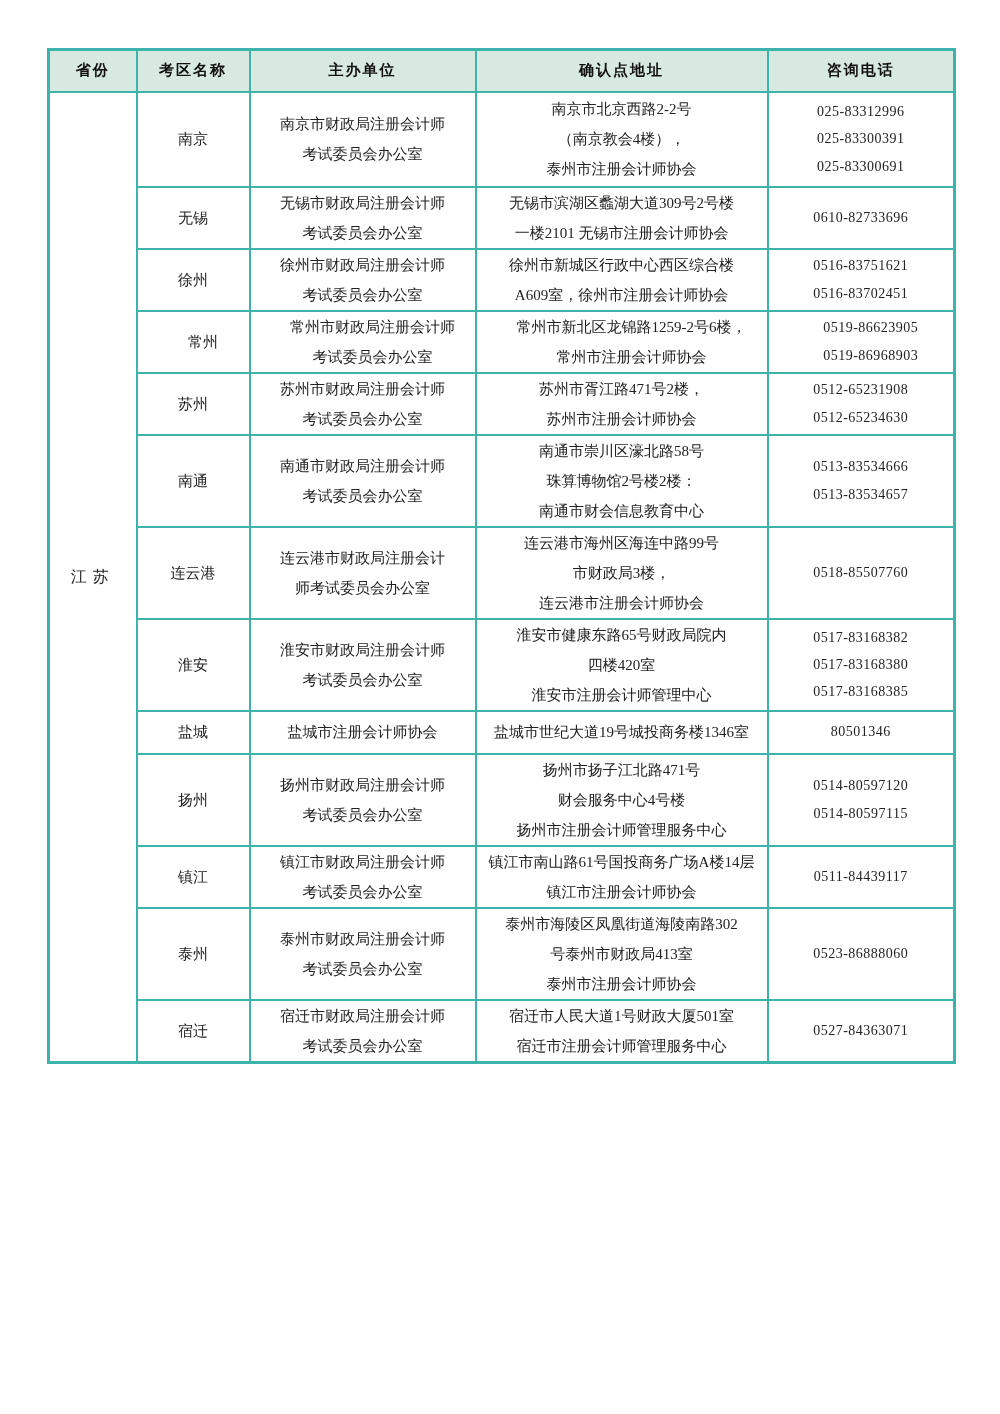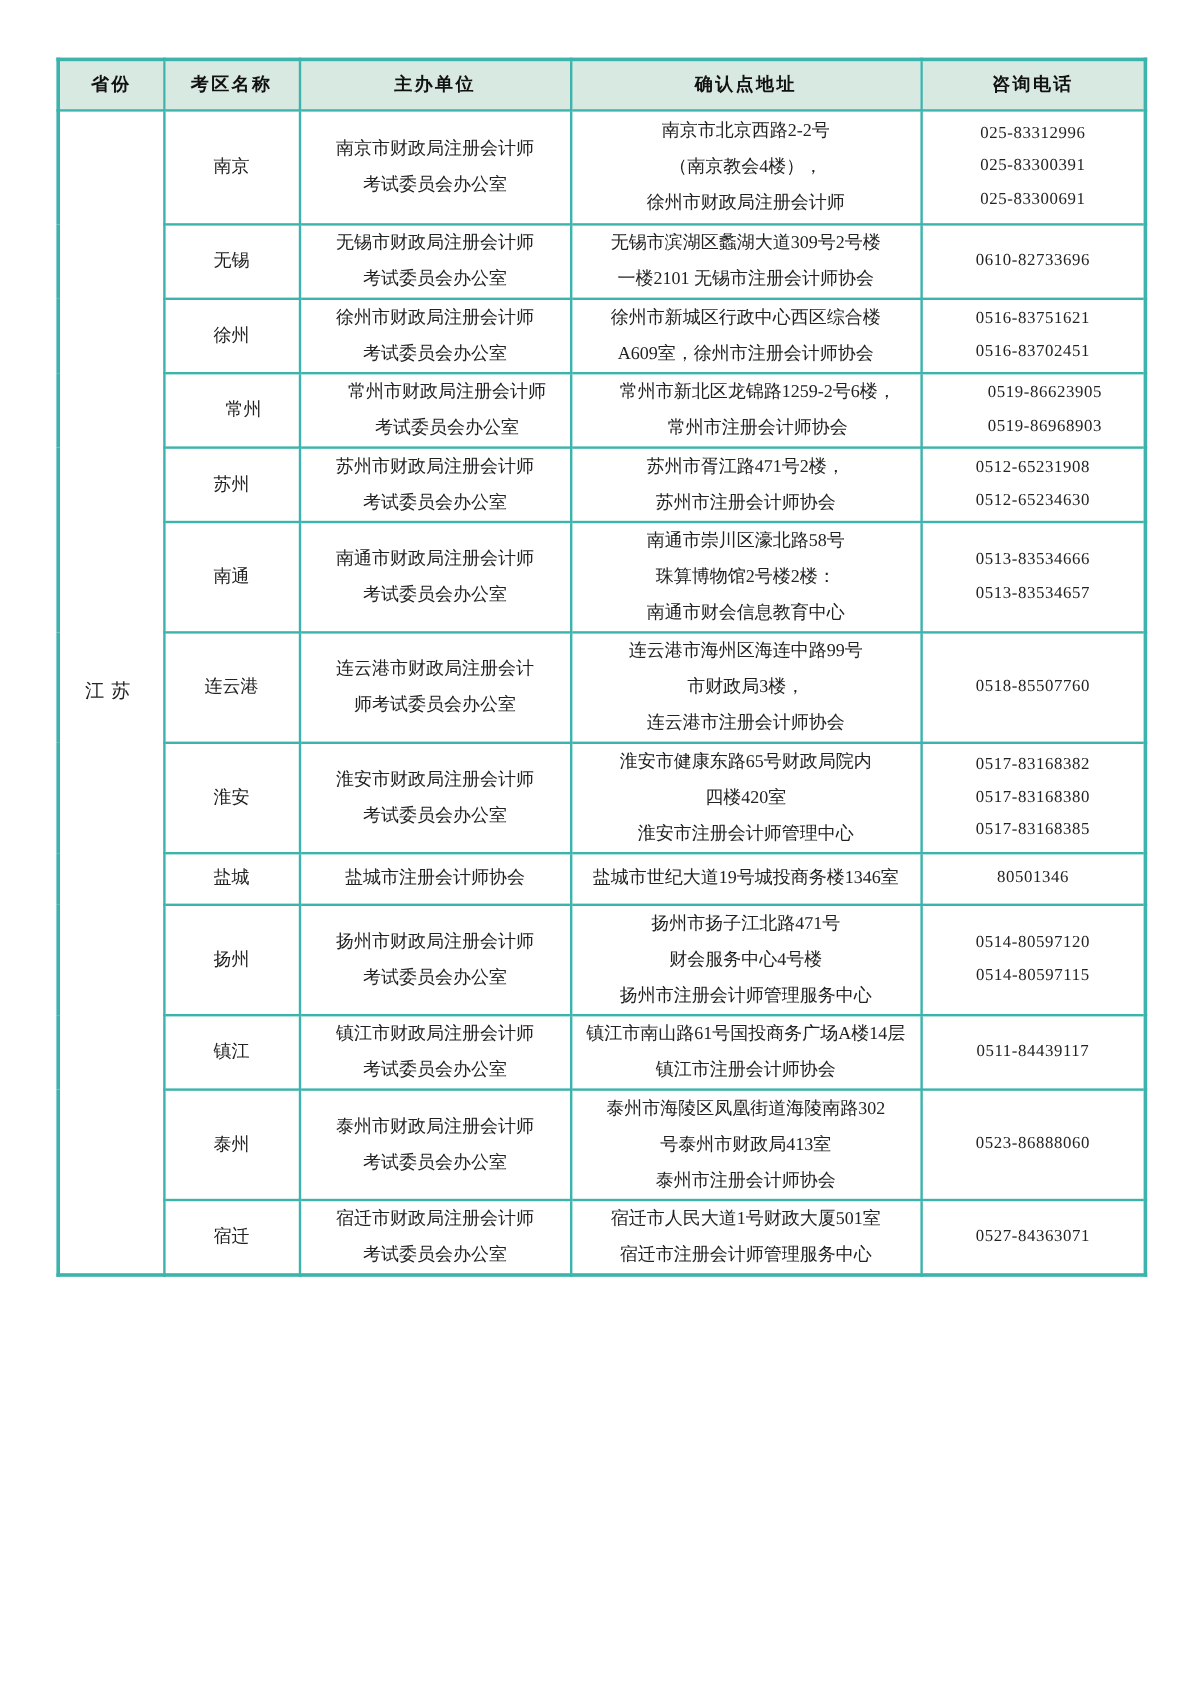--- a/index.html
+++ b/index.html
@@ -95,21 +95,21 @@
         </tr>
       </thead>
       <tbody>
         <tr class="r0">
           <td class="cn province-cell" rowspan="13">江苏</td>
           <td class="cn">南京</td>
           <td class="cn">南京市财政局注册会计师
 考试委员会办公室</td>
           <td class="cn">南京市北京西路2-2号
 （南京教会4楼），
-徐州市财政局注册会计师</td>
+泰州市注册会计师协会</td>
           <td class="phone-cell">025-83312996
 025-83300391
 025-83300691</td>
         </tr>
         <tr class="r1">
           <td class="cn">无锡</td>
           <td class="cn">无锡市财政局注册会计师
 考试委员会办公室</td>
           <td class="cn">无锡市滨湖区蠡湖大道309号2号楼
 一楼2101 无锡市注册会计师协会</td>

